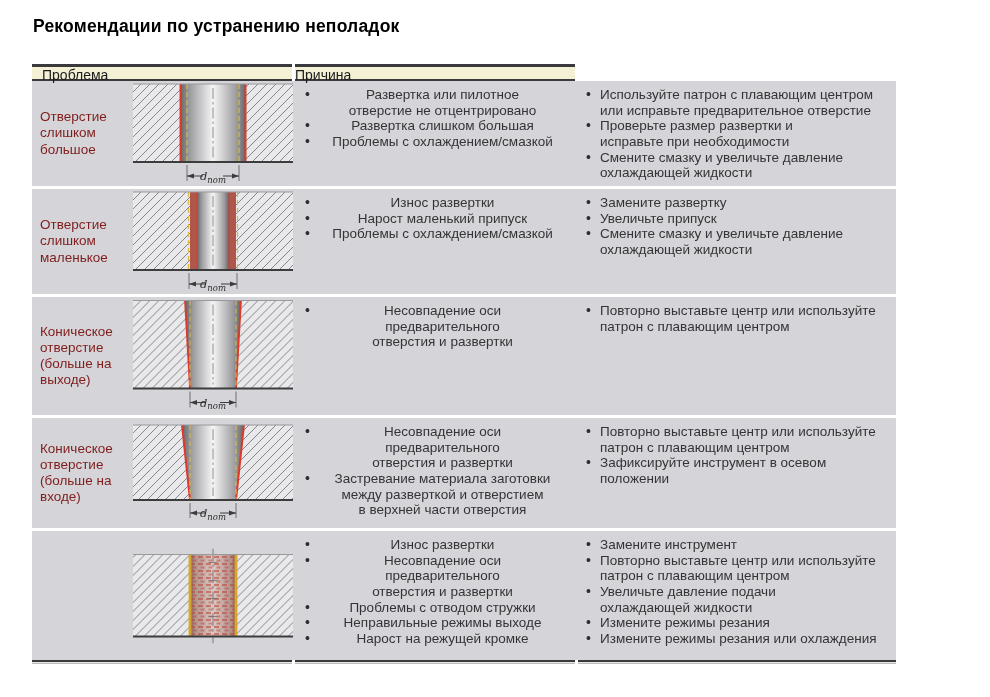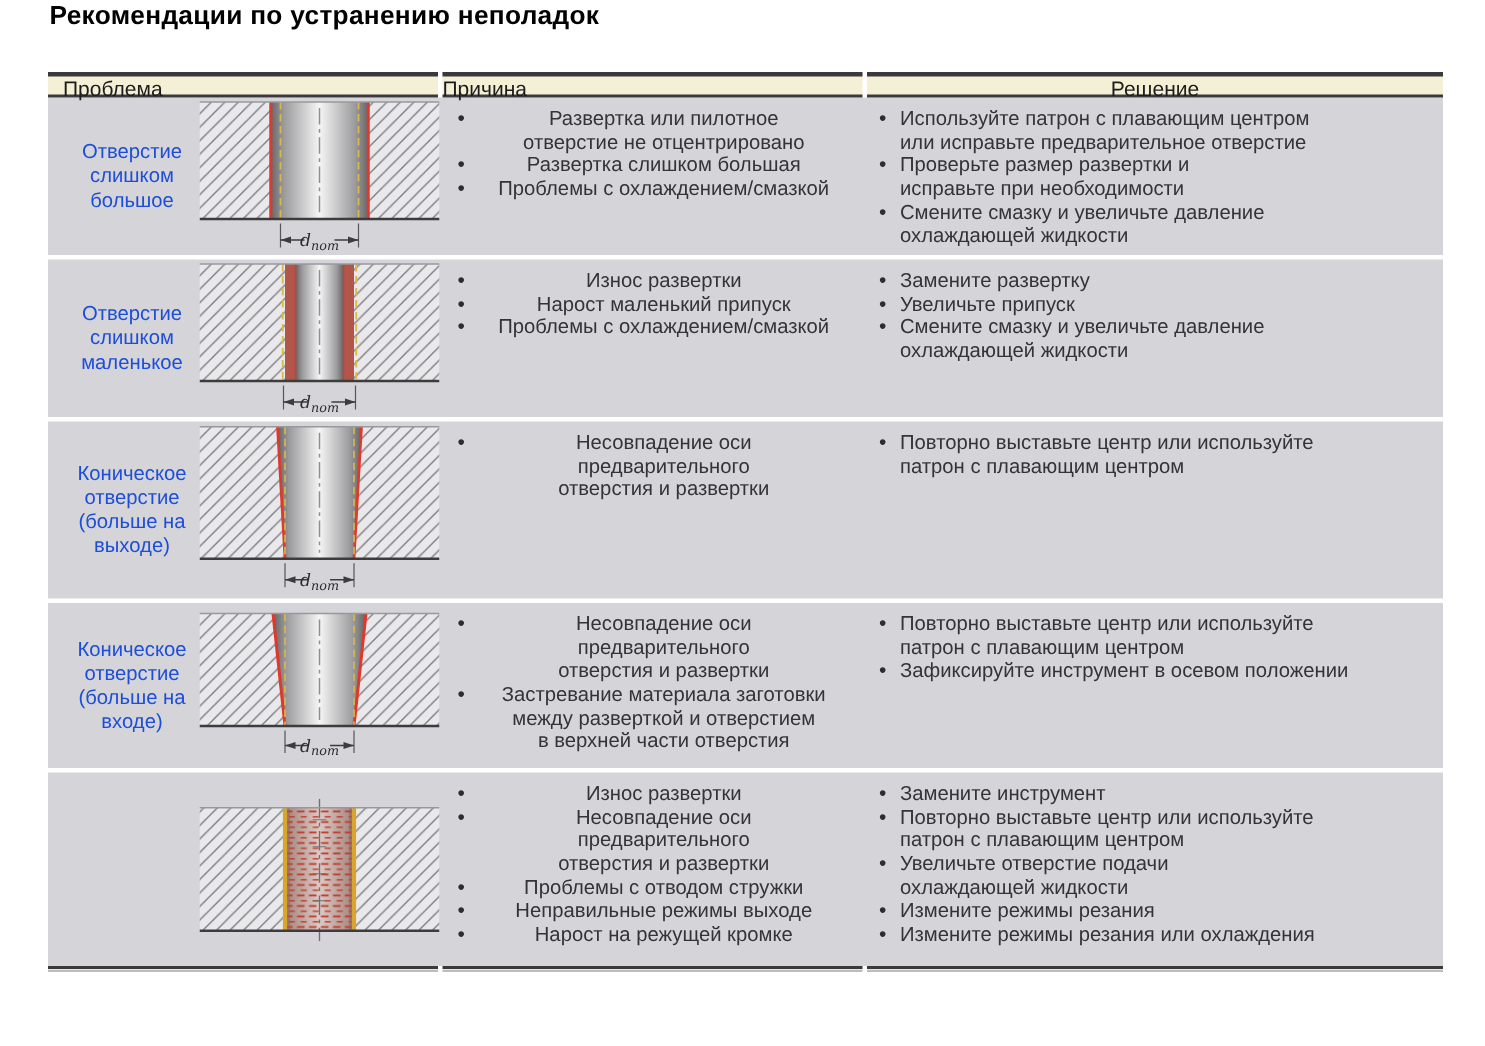--- a/index.html
+++ b/index.html
@@ -1,26 +1,26 @@
 <!DOCTYPE html>
 <html><head>
 <meta charset="utf-8">
 <style>
   html,body { margin:0; padding:0; background:#ffffff; }
   body {
     width:990px; height:697px; overflow:hidden;
     font-family:"Liberation Sans", sans-serif;
     -webkit-font-smoothing:antialiased;
   }
-  .page { padding:0 0 0 32px; }
+  .page { padding:16px 0 0 32px; }
   .title {
     font-size:17.5px; font-weight:bold; color:#000;
     letter-spacing:0.2px; margin-left:1px;
   }
-  .table { width:930px; margin-top:27px; }
+  .table { width:864px; margin-top:27px; }
 
   
   .thead { display:flex; gap:3px; }
   .th {
     background:#f4f0d6;
     border-top:3px solid #3a3a3c;
     border-bottom:2px solid #3a3a3c;
     height:17px; line-height:17px;
     font-size:14px; color:#1c1c1c;
     box-sizing:border-box;
@@ -28,23 +28,22 @@
   .th.c1 { width:260px; padding-left:10px; }
   .th.c2 { width:280px; }
   .th.c3 { flex:1; text-align:center; }
 
   
   .row { display:flex; background:#d5d4d8; }
   .row + .row { margin-top:3px; }
   .cell-problem { width:260px; position:relative; display:flex; align-items:center; box-sizing:border-box; }
   .problem-label {
     width:96px; margin-left:8px;
-    font-size:13.5px; line-height:1.2; color:#1d4ed8;
+    font-size:13.5px; line-height:1.2; color:#7f1d1d;
     white-space:pre-line;
-    text-align:center;
   }
   .diagram {
     position:absolute; left:101px; top:50%;
     transform:translateY(-50%);
     width:160px; line-height:0;
   }
   .cell-cause { width:280px; box-sizing:border-box; padding:6px 6px 5px 10px;text-align:center; }
   .cell-solution { flex:1; box-sizing:border-box; padding:6px 8px 5px 11px; }
   .bullet {
     position:relative; padding-left:17px;
@@ -67,21 +66,20 @@
 </head>
 <body>
 
 <div class="page">
   <div class="title">Рекомендации по устранению неполадок</div>
 
   <div class="table">
     <div class="thead">
       <div class="th c1">Проблема</div>
       <div class="th c2">Причина</div>
-      <div class="th c3">Решение</div>
     </div>
 
     <div class="tbody">
         <div class="row" style="min-height: 105px;">
           <div class="cell-problem">
             <div class="problem-label">Отверстие
 слишком
 большое</div>
             <div class="diagram"><svg width="160" height="102" viewBox="0 0 160 102">
     <defs>
@@ -321,21 +319,21 @@
 предварительного
 отверстия и развертки</div>
             <div class="bullet">Проблемы с отводом стружки</div>
             <div class="bullet">Неправильные режимы выходе</div>
             <div class="bullet">Нарост на режущей кромке</div>
           </div>
           <div class="cell-solution">
             <div class="bullet">Замените инструмент</div>
             <div class="bullet">Повторно выставьте центр или используйте
 патрон с плавающим центром</div>
-            <div class="bullet">Увеличьте отверстие подачи
+            <div class="bullet">Увеличьте давление подачи
 охлаждающей жидкости</div>
             <div class="bullet">Измените режимы резания</div>
             <div class="bullet">Измените режимы резания или охлаждения</div>
           </div>
         </div>
       </div>
 
     <div class="bottom-border">
       <div class="seg s1"></div>
       <div class="seg s2"></div>

